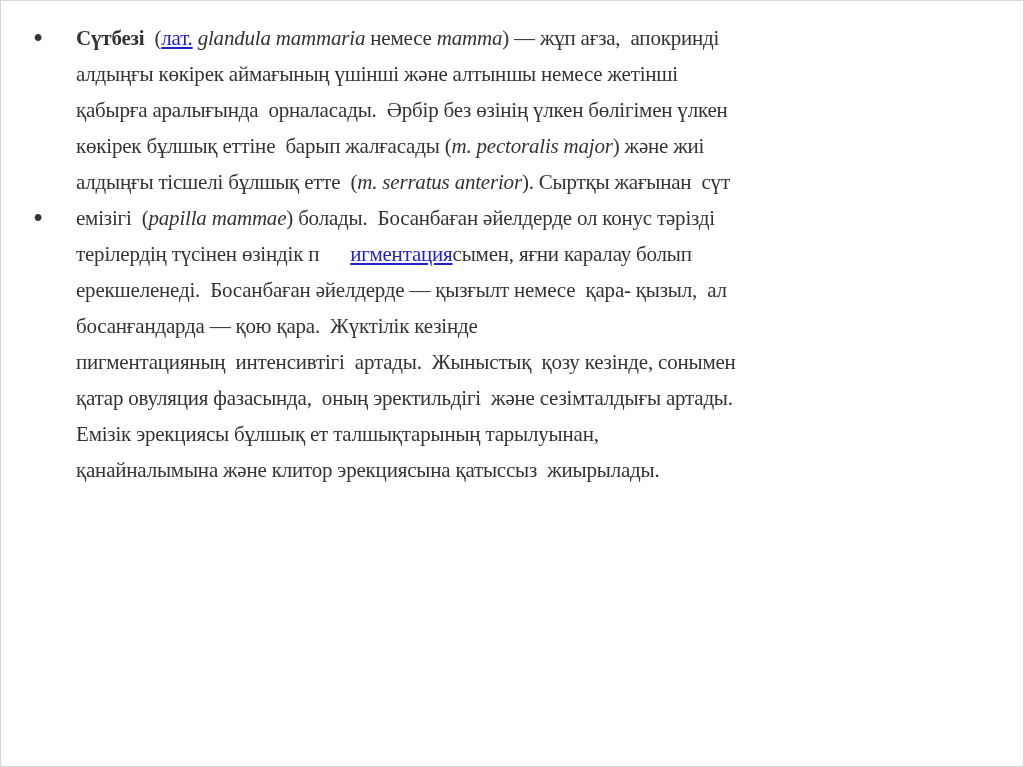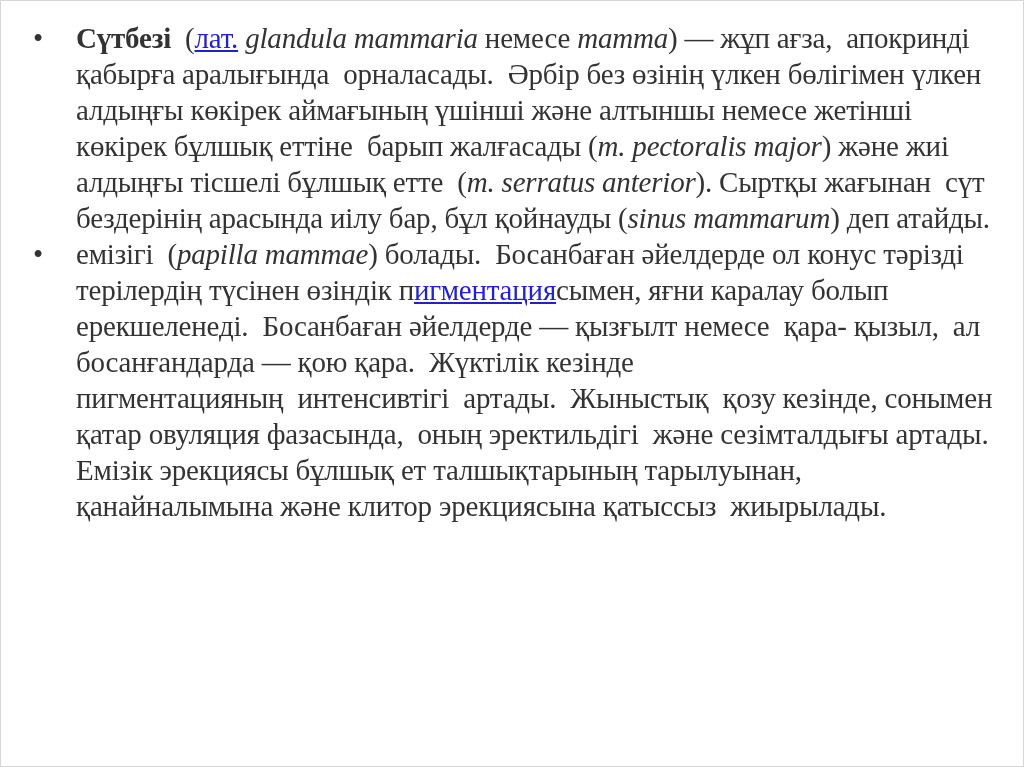--- a/index.html
+++ b/index.html
@@ -31,51 +31,50 @@
   }
   .bullet-marker {
     position: absolute;
     left: 32px;
     top: 0;
     font-size: 29px;
     line-height: 36px;
     color: #333333;
   }
   .text-line {
-    font-size: 29px;
+    font-size: 21px;
     line-height: 36px;
     white-space: pre;
     letter-spacing: -0.2px;
   }
   .run { font-style: normal; font-weight: normal; }
   .run.b { font-weight: bold; }
   .run.i { font-style: italic; }
   a.run.a {
     text-decoration: underline;
     cursor: pointer;
   }
 </style>
 </head>
 <body>
 
 <div class="slide">
   <div class="bullet-list">
       <div class="bullet-item">
         <span class="bullet-marker">•</span>
         <div class="text-line"><span class="run b">Сүтбезі</span><span class="run ">  (</span><a class="run a" style="color: rgb(34, 34, 204);">лат.</a><span class="run "> </span><span class="run i">glandula mammaria</span><span class="run "> немесе </span><span class="run i">mamma</span><span class="run ">) — жұп ағза,  апокринді</span></div>
+        <div class="text-line"><span class="run ">алдыңғы көкірек аймағының үшінші және алтыншы немесе жетінші</span></div>
         <div class="text-line"><span class="run ">қабырға аралығында  орналасады.  Әрбір без өзінің үлкен бөлігімен үлкен</span></div>
-        <div class="text-line"><span class="run ">алдыңғы көкірек аймағының үшінші және алтыншы немесе жетінші</span></div>
         <div class="text-line"><span class="run ">көкірек бұлшық еттіне  барып жалғасады (</span><span class="run i">m. pectoralis major</span><span class="run ">) және жиі</span></div>
         <div class="text-line"><span class="run ">алдыңғы тісшелі бұлшық етте  (</span><span class="run i">m. serratus anterior</span><span class="run ">). Сыртқы жағынан  сүт</span></div>
-        <div class="text-line"><span class="run ">бездерінің арасында иілу бар, бұл қойнауды (</span><span class="run i">sinus mammarum</span><span class="run ">) деп атайды.</span></div>
       </div>
       <div class="bullet-item">
         <span class="bullet-marker">•</span>
         <div class="text-line"><span class="run ">емізігі  (</span><span class="run i">papilla mammae</span><span class="run ">) болады.  Босанбаған әйелдерде ол конус тәрізді</span></div>
-        <div class="text-line"><span class="run ">терілердің түсінен өзіндік п</span><a class="run a" style="color: rgb(34, 34, 204);">игментация</a><span class="run ">сымен, яғни каралау болып</span></div>
+        <div class="text-line"><span class="run ">терілердің түсінен өзіндік п</span><a class="run a" style="color: rgb(34, 34, 204); margin-left: 31px;">игментация</a><span class="run ">сымен, яғни каралау болып</span></div>
         <div class="text-line"><span class="run ">ерекшеленеді.  Босанбаған әйелдерде — қызғылт немесе  қара- қызыл,  ал</span></div>
         <div class="text-line"><span class="run ">босанғандарда — қою қара.  Жүктілік кезінде</span></div>
         <div class="text-line"><span class="run ">пигментацияның  интенсивтігі  артады.  Жыныстық  қозу кезінде, сонымен</span></div>
         <div class="text-line"><span class="run ">қатар овуляция фазасында,  оның эректильдігі  және сезімталдығы артады.</span></div>
         <div class="text-line"><span class="run ">Емізік эрекциясы бұлшық ет талшықтарының тарылуынан,</span></div>
         <div class="text-line"><span class="run ">қанайналымына және клитор эрекциясына қатыссыз  жиырылады.</span></div>
       </div>
     </div>
 </div>
 

